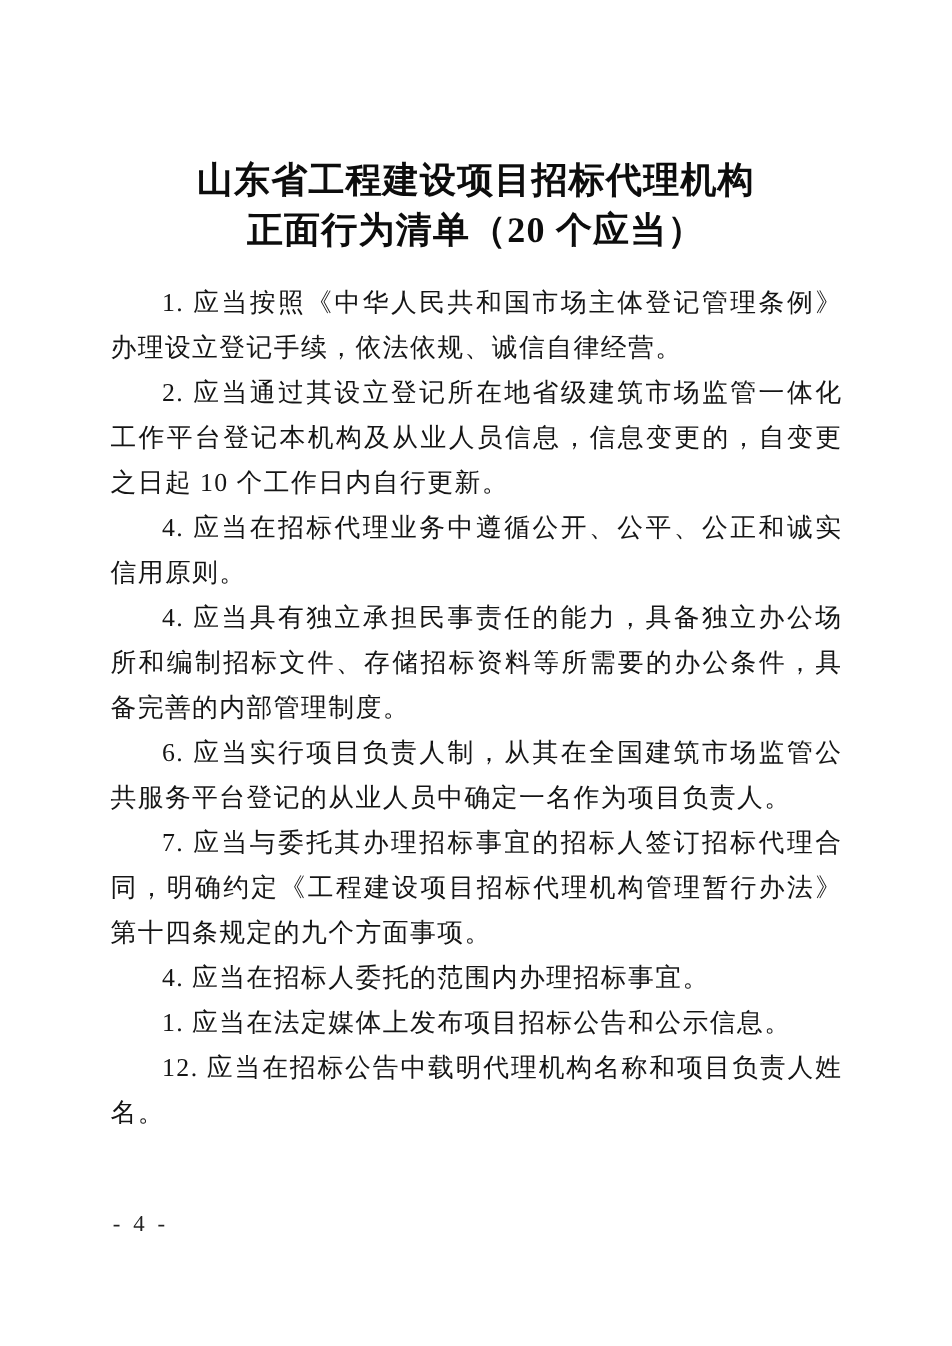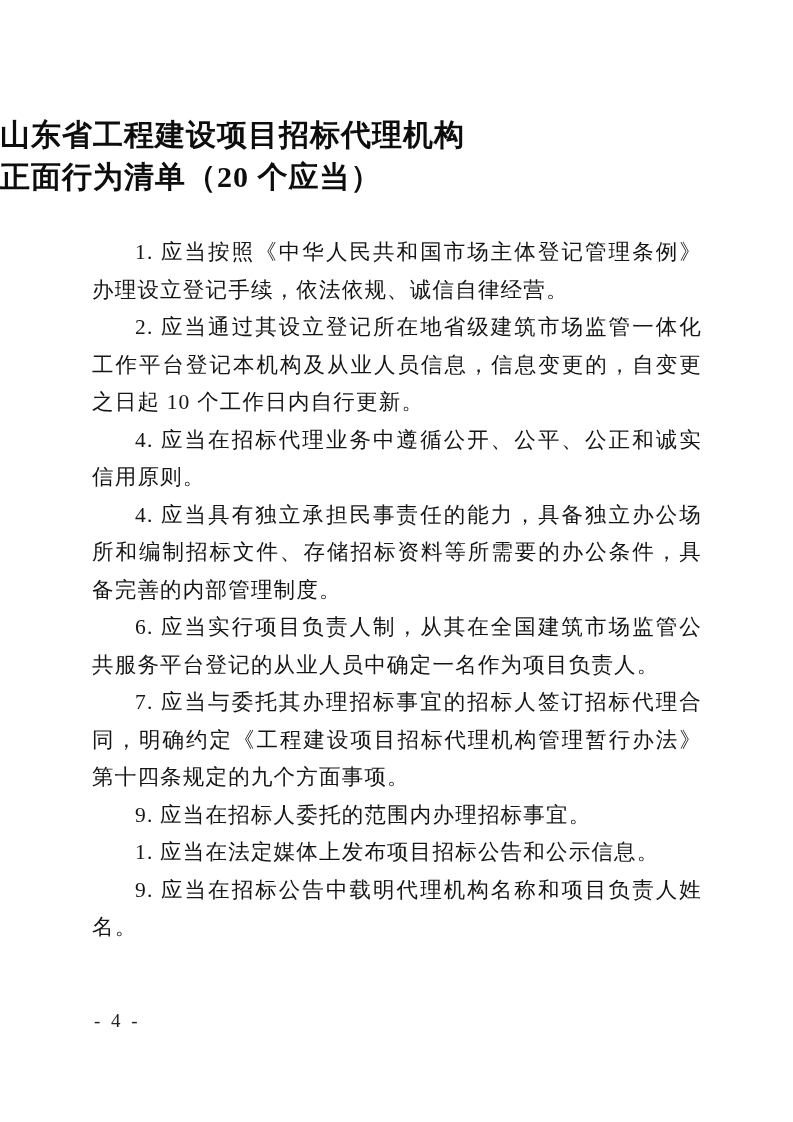--- a/index.html
+++ b/index.html
@@ -14,21 +14,22 @@
     background: #ffffff;
     color: #151515;
     font-family: "Liberation Serif", "DejaVu Serif", serif;
     overflow: hidden;
   }
   .doc-title {
     position: absolute;
     top: 114px;
     left: 0;
     right: 0;
-    margin: 0;
+    margin: 16px;
+    text-align: center;
     font-size: 30px;
     line-height: 42px;
     font-weight: 700;
     letter-spacing: 1px;
     color: #0d0d0d;
   }
   .title-line { display: block; }
   .doc-body {
     position: absolute;
     top: 234px;
@@ -64,20 +65,20 @@
     <span class="title-line">正面行为清单（20 个应当）</span>
   </h1>
 
   <div class="doc-body">
     <p>1. 应当按照《中华人民共和国市场主体登记管理条例》办理设立登记手续，依法依规、诚信自律经营。</p>
     <p>2. 应当通过其设立登记所在地省级建筑市场监管一体化工作平台登记本机构及从业人员信息，信息变更的，自变更之日起 10 个工作日内自行更新。</p>
     <p>4. 应当在招标代理业务中遵循公开、公平、公正和诚实信用原则。</p>
     <p>4. 应当具有独立承担民事责任的能力，具备独立办公场所和编制招标文件、存储招标资料等所需要的办公条件，具备完善的内部管理制度。</p>
     <p>6. 应当实行项目负责人制，从其在全国建筑市场监管公共服务平台登记的从业人员中确定一名作为项目负责人。</p>
     <p>7. 应当与委托其办理招标事宜的招标人签订招标代理合同，明确约定《工程建设项目招标代理机构管理暂行办法》第十四条规定的九个方面事项。</p>
-    <p>9. 应当在招标人委托的范围内办理招标事宜。</p>
+    <p>4. 应当在招标人委托的范围内办理招标事宜。</p>
     <p>1. 应当在法定媒体上发布项目招标公告和公示信息。</p>
-    <p>9. 应当在招标公告中载明代理机构名称和项目负责人姓名。</p>
+    <p>12. 应当在招标公告中载明代理机构名称和项目负责人姓名。</p>
   </div>
 
   <div class="page-number">- 4 -</div>
 
 </div>
 
 </body></html>

